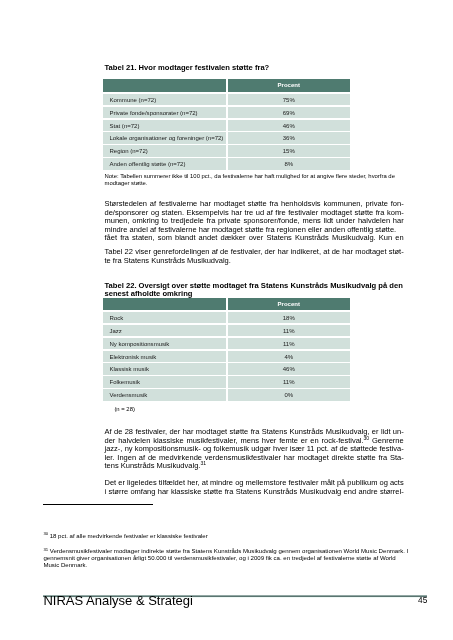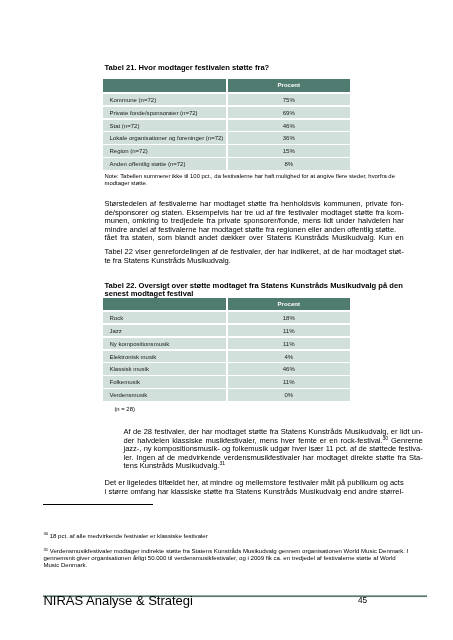--- a/index.html
+++ b/index.html
@@ -88,21 +88,21 @@
   }
   .body .ln {
     display: block;
     text-align: justify;
     text-align-last: justify;
     white-space: normal;
   }
   .body .ln.last { text-align-last: left; }
   #p1 { top: 200px; }
   #p2 { top: 248.2px; }
-  #p3 { top: 428.0px; margin-left: 19px; }
+  #p3 { top: 428.0px; }
   #p4 { top: 479.3px; }
   .body sup {
     font-size: 5.0px;
     vertical-align: baseline;
     position: relative;
     top: -2.95px;
     line-height: 0;
   }
 
   
@@ -146,22 +146,23 @@
   .footer-left {
     position: absolute;
     left: 43.4px; top: 596.2px;
     font-size: 13px;
     line-height: 9px;
     color: #000;
     white-space: nowrap;
   }
   .footer-right {
     position: absolute;
-    left: 358px; top: 595.5px;
+    left: 380px; top: 595.5px;
     width: 47.3px;
+    text-align: right;
     font-size: 8.3px;
     line-height: 9px;
     color: #000;
   }
 </style>
 </head>
 <body>
 
 <div class="page">
 
@@ -206,21 +207,21 @@
       <span class="ln">munen, omkring to tredjedele fra private sponsorer/fonde, mens lidt under halvdelen har</span>
       <span class="ln last">mindre andel af festivalerne har modtaget støtte fra regionen eller anden offentlig støtte.</span>
       <span class="ln">fået fra staten, som blandt andet dækker over Statens Kunstråds Musikudvalg. Kun en</span>
     </p>
 
   <p class="body" id="p2">
       <span class="ln">Tabel 22 viser genrefordelingen af de festivaler, der har indikeret, at de har modtaget støt-</span>
       <span class="ln last">te fra Statens Kunstråds Musikudvalg.</span>
     </p>
 
-  <div class="caption" id="cap22"><span class="ln">Tabel 22. Oversigt over støtte modtaget fra Statens Kunstråds Musikudvalg på den<br></span><span class="ln">senest modtaget festival</span></div>
+  <div class="caption" id="cap22"><span class="ln">Tabel 22. Oversigt over støtte modtaget fra Statens Kunstråds Musikudvalg på den<br></span><span class="ln">senest afholdte omkring</span></div>
 
   <div class="dtable" id="table22">
       <div class="trow hrow">
         <div class="cell c1"></div>
         <div class="cell c2">Procent</div>
       </div>
       <div class="trow brow">
         <div class="cell c1">Rock</div>
         <div class="cell c2">18%</div>
       </div>

